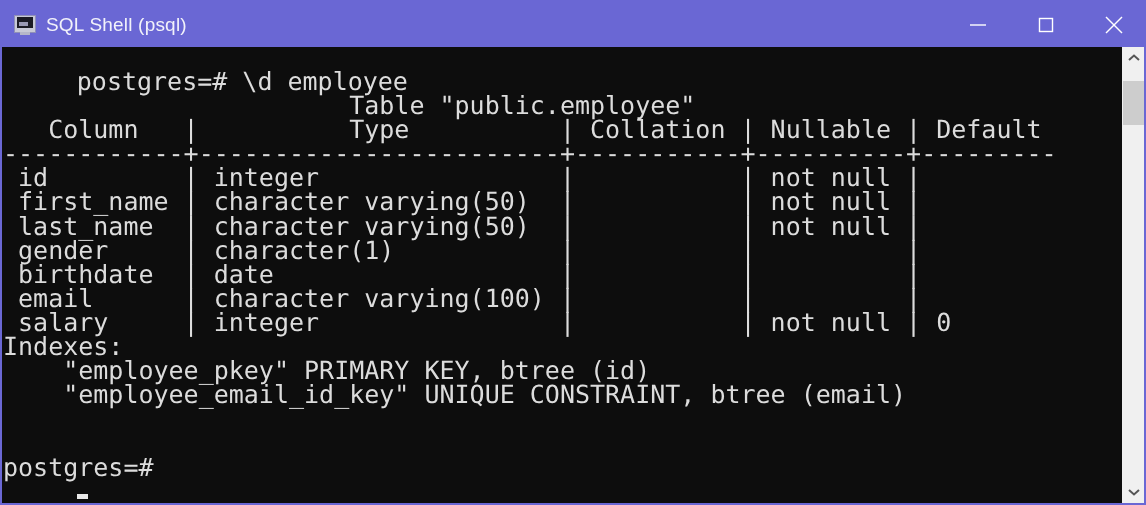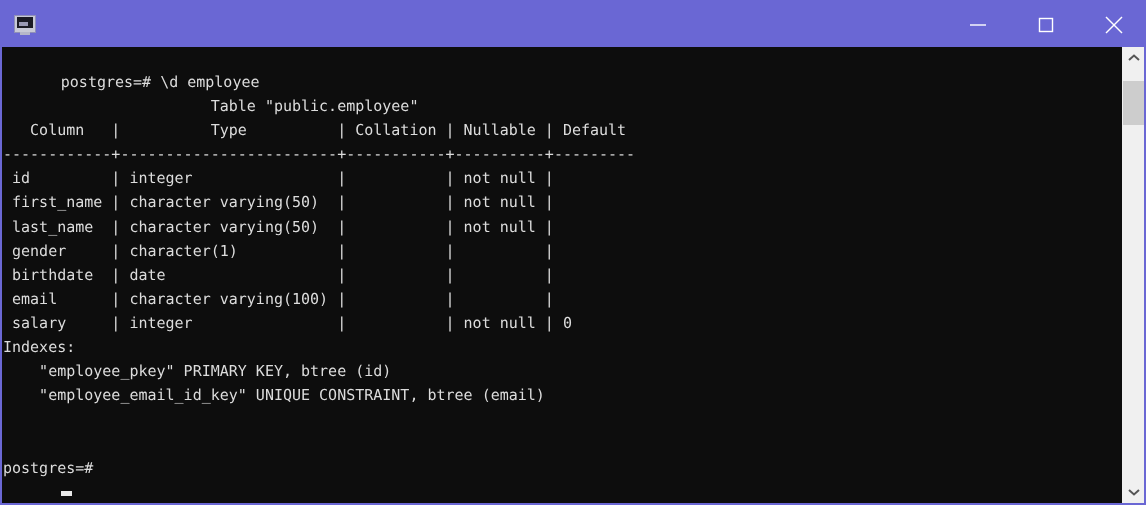--- a/index.html
+++ b/index.html
@@ -97,23 +97,23 @@
     top: 45px;
     width: 1120px;
     height: 456px;
     background: #0d0d0d;
     overflow: hidden;
   }
   .term-inner {
     padding: 4px 0 0 1px;
   }
   pre.console {
-    margin: 0;
+    margin: 16px;
     font-family: "DejaVu Sans Mono", monospace;
-    font-size: 15px;
+    font-size: 25px;
     line-height: 24.1px;
     color: #dcdcdc;
     white-space: pre;
     letter-spacing: 0px;
     text-rendering: geometricPrecision;
   }
   .cursor {
     display: inline-block;
     width: 11px;
     height: 5px;
@@ -168,20 +168,21 @@
 
 <div class="window">
 
   <div class="titlebar">
     <span class="title-icon">
       <span class="frame"></span>
       <span class="screen"></span>
       <span class="glint"></span>
       <span class="stand"></span>
     </span>
+    <span class="title-text">SQL Shell (psql)</span>
 
     <div class="win-controls">
       <div class="win-btn">
         <svg width="26" height="26" viewBox="0 0 26 26">
           <line x1="5" y1="13" x2="21" y2="13" stroke="#ffffff" stroke-width="1.4"></line>
         </svg>
       </div>
       <div class="win-btn">
         <svg width="26" height="26" viewBox="0 0 26 26">
           <rect x="6.5" y="6.5" width="13" height="13" fill="none" stroke="#ffffff" stroke-width="1.4"></rect>

